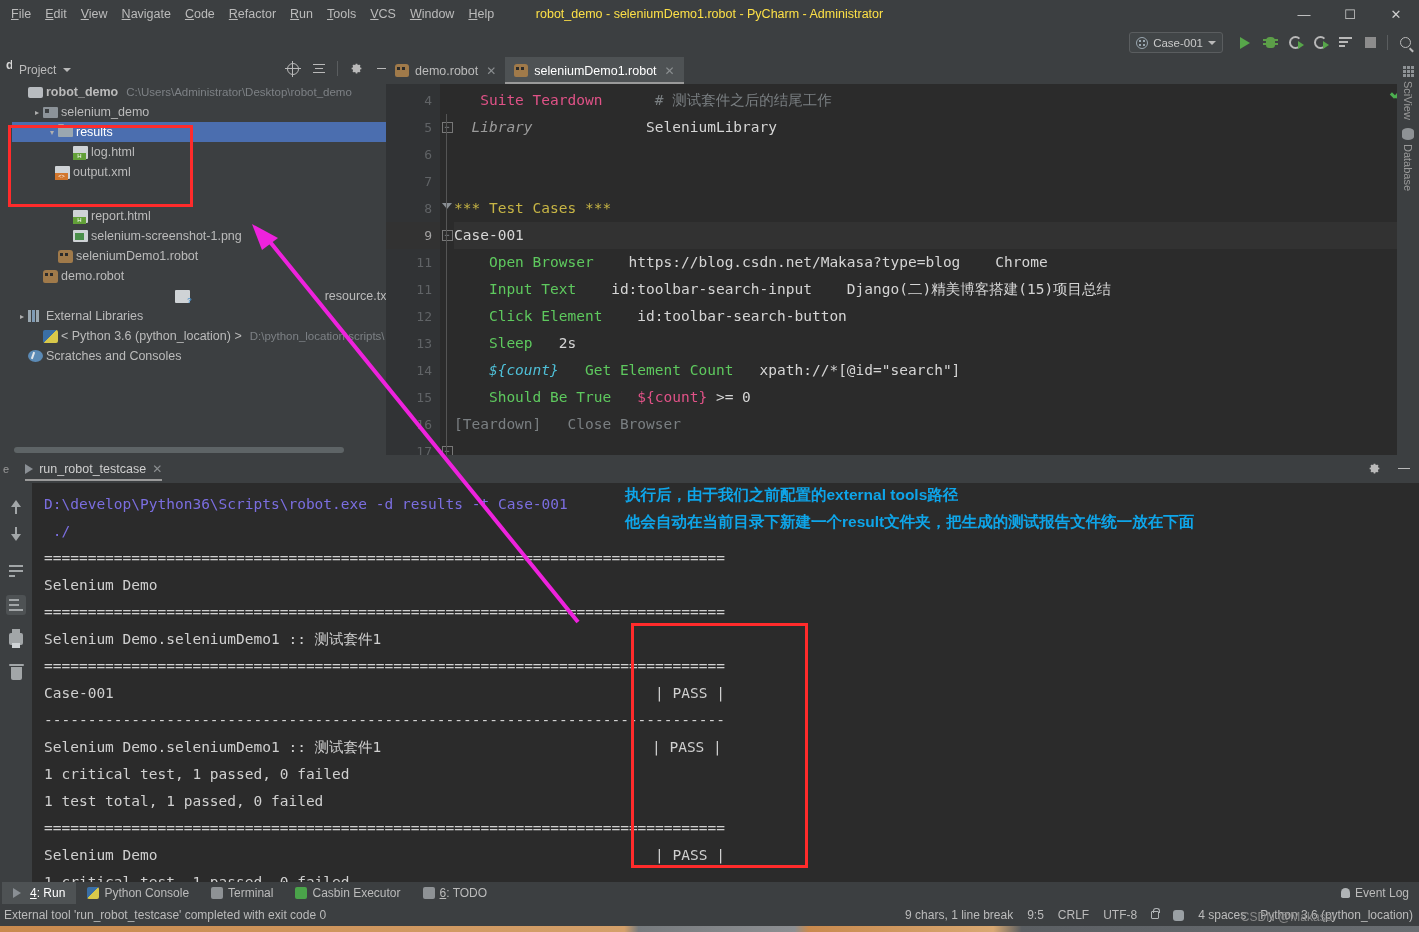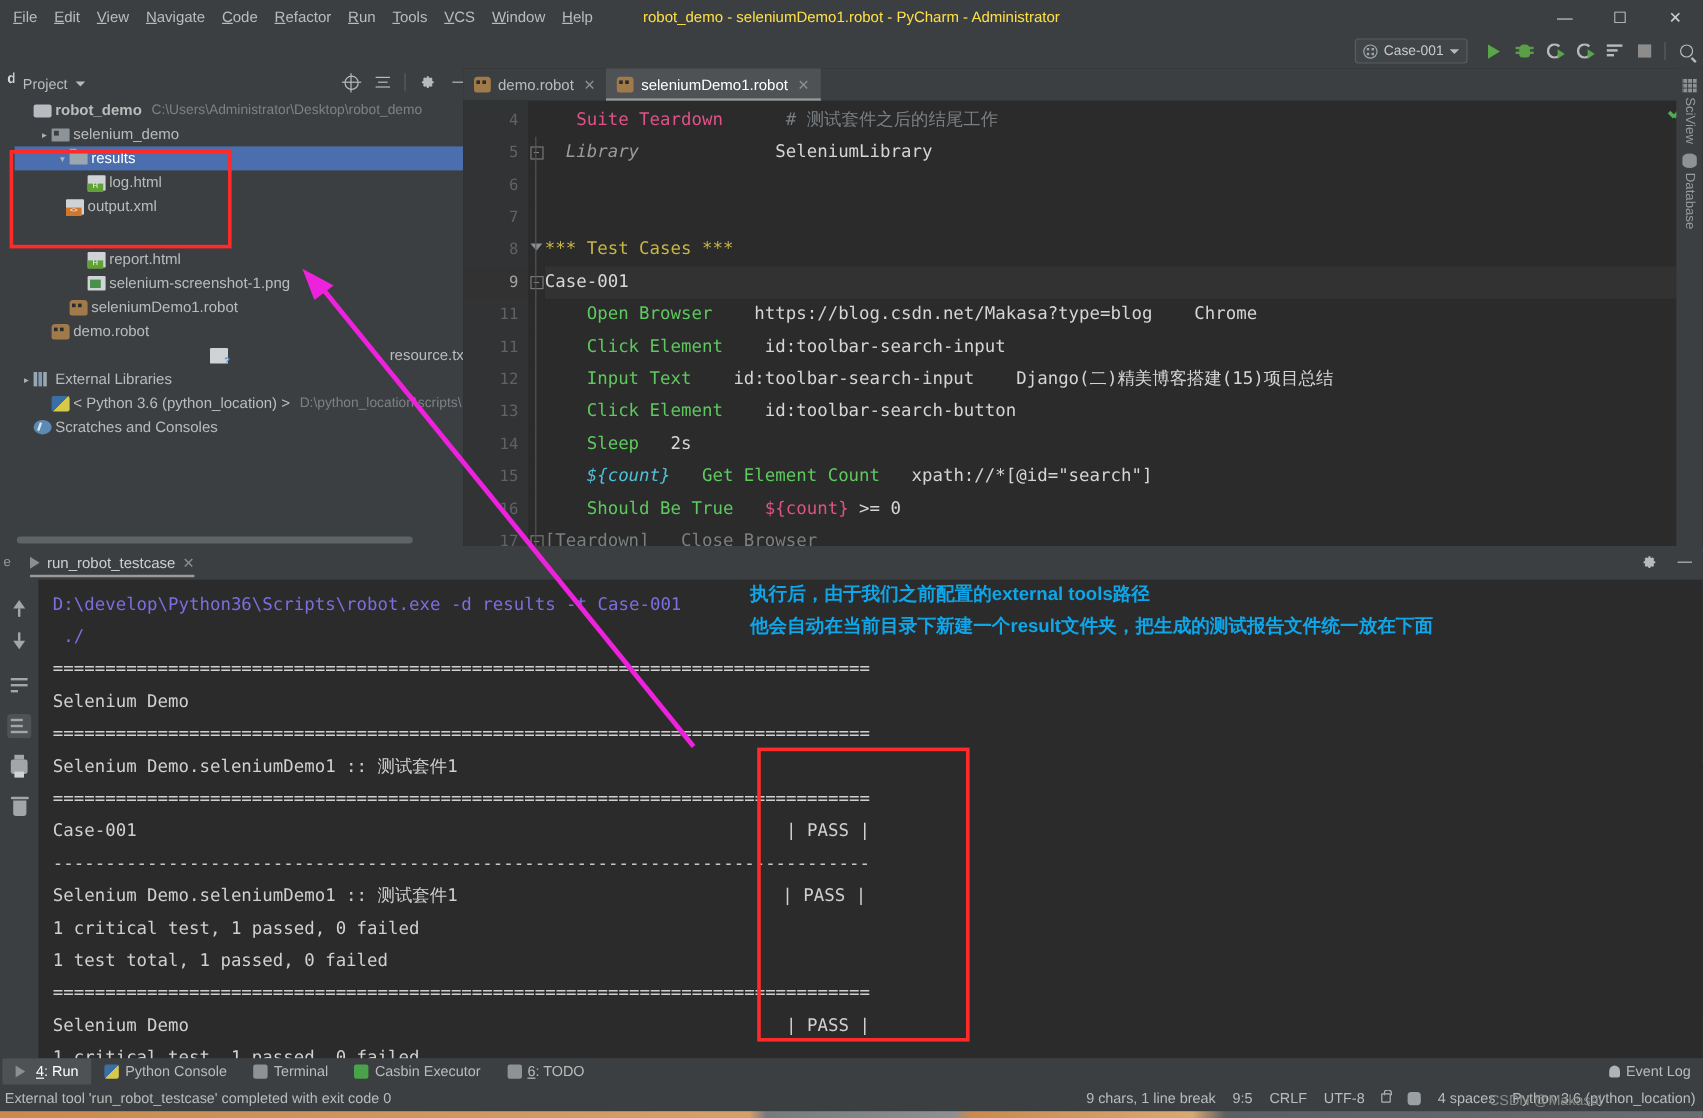--- a/index.html
+++ b/index.html
@@ -560,21 +560,20 @@
           </div>
         </div>
       <div class="code" id="code">
           <div class="cline"><span class="kw-arg">   </span><span class="kw-setting">Suite Teardown</span><span class="kw-comment">      # 测试套件之后的结尾工作</span></div>
           <div class="cline"><span class="kw-lib">  Library</span><span class="kw-str">             SeleniumLibrary</span></div>
           <div class="cline">&nbsp;</div>
           <div class="cline">&nbsp;</div>
           <div class="cline"><span class="kw-header">*** Test Cases ***</span></div>
           <div class="cline cur"><span class="kw-name">Case-001</span></div>
           <div class="cline"><span class="kw-arg">    </span><span class="kw-keyword">Open Browser</span><span class="kw-arg">    https://blog.csdn.net/Makasa?type=blog    Chrome</span></div>
-          <div class="cline"><span class="kw-arg">    </span><span class="kw-keyword">Click Element</span><span class="kw-arg">    id:toolbar-search-input</span></div>
           <div class="cline"><span class="kw-arg">    </span><span class="kw-keyword">Input Text</span><span class="kw-arg">    id:toolbar-search-input    Django(二)精美博客搭建(15)项目总结</span></div>
           <div class="cline"><span class="kw-arg">    </span><span class="kw-keyword">Click Element</span><span class="kw-arg">    id:toolbar-search-button</span></div>
           <div class="cline"><span class="kw-arg">    </span><span class="kw-keyword">Sleep</span><span class="kw-arg">   2s</span></div>
           <div class="cline"><span class="kw-arg">    </span><span class="kw-var">${count}</span><span class="kw-arg">   </span><span class="kw-keyword">Get Element Count</span><span class="kw-arg">   xpath://*[@id="search"]</span></div>
           <div class="cline"><span class="kw-arg">    </span><span class="kw-keyword">Should Be True</span><span class="kw-arg">   </span><span class="kw-varpink">${count}</span><span class="kw-arg"> &gt;= 0</span></div>
           <div class="cline"><span class="kw-dim">[Teardown]</span><span class="kw-dim">   Close Browser</span></div>
         </div>
     </div>
     <div class="editor-check"></div>
     <div class="editor-scroll-mark"></div>

